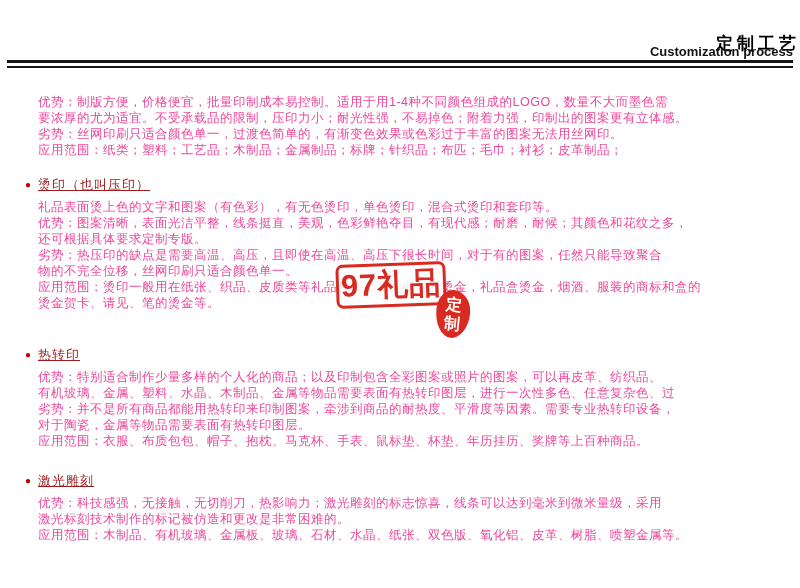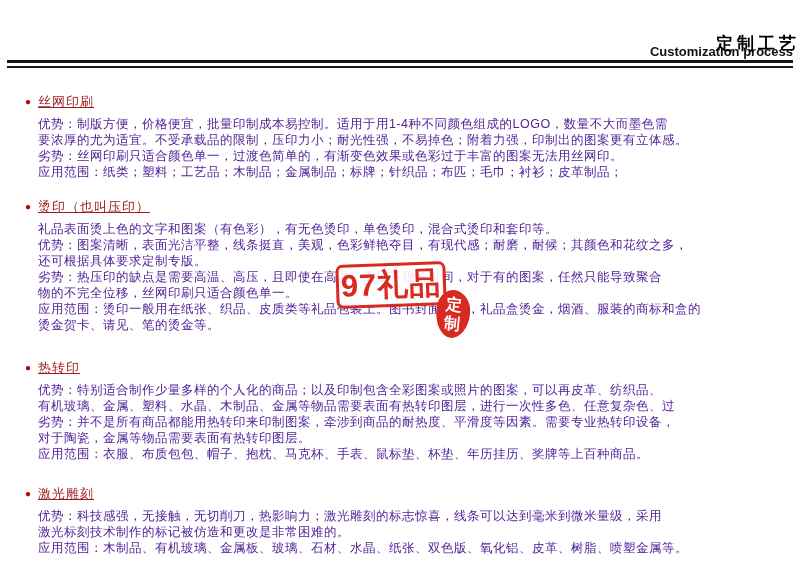--- a/index.html
+++ b/index.html
@@ -17,28 +17,28 @@
     font-size:13px;font-weight:bold;color:#111;letter-spacing:0px;
   }
   .rule{
     margin:0 7px;height:8px;box-sizing:border-box;
     border-top:3px solid #161616;border-bottom:2px solid #161616;
   }
   main{position:relative;z-index:1;}
   .sec{margin-left:25px;margin-right:10px;}
   .sec.s1{margin-top:26px;}
   .sec.s2{margin-top:20px;font-family:Liberation Mono, monospace;}
-  .sec.s3{margin-top:26px;}
+  .sec.s3{margin-top:35px;}
   .sec.s4{margin-top:24px;}
   .sec-head{font-size:13px;line-height:16px;white-space:nowrap;}
   .bullet{color:#c00000;font-size:10px;margin-right:7px;vertical-align:1px;}
   .sec-title{color:#9e1b1e;text-decoration:underline;letter-spacing:1px;}
   .sec-body{
     margin:6px 0 0 13px;font-size:12.5px;line-height:16px;
-    color:#4c1d95;letter-spacing:0.5px;
+    color:#ec4899;letter-spacing:0.5px;
   }
   .line{white-space:nowrap;}
   
   .wm-box{
     position:absolute;left:336px;top:263px;width:104px;height:38px;z-index:2;
     border:3px solid #d92a21;border-radius:7px;background:rgba(255,255,255,0.88);
     color:#d92a21;font-size:31px;font-weight:bold;letter-spacing:1px;
     display:flex;align-items:center;justify-content:center;
     transform:rotate(-2deg);
   }
@@ -56,23 +56,20 @@
 
 <header>
   <h1 class="page-title">定制工艺</h1>
   <div class="page-subtitle">Customization process</div>
 </header>
 <div class="rule"></div>
 
 <main>
 
   <section class="sec s1">
-    <div class="sec-head">
-      <span class="bullet">●</span><span class="sec-title">丝网印刷</span>
-    </div>
     <div class="sec-body">
       <div class="line">优势：制版方便，价格便宜，批量印制成本易控制。适用于用1-4种不同颜色组成的LOGO，数量不大而墨色需</div>
       <div class="line">要浓厚的尤为适宜。不受承载品的限制，压印力小；耐光性强，不易掉色；附着力强，印制出的图案更有立体感。</div>
       <div class="line">劣势：丝网印刷只适合颜色单一，过渡色简单的，有渐变色效果或色彩过于丰富的图案无法用丝网印。</div>
       <div class="line">应用范围：纸类；塑料；工艺品；木制品；金属制品；标牌；针织品；布匹；毛巾；衬衫；皮革制品；</div>
     </div>
   </section>
 
   <section class="sec s2">
     <div class="sec-head">

